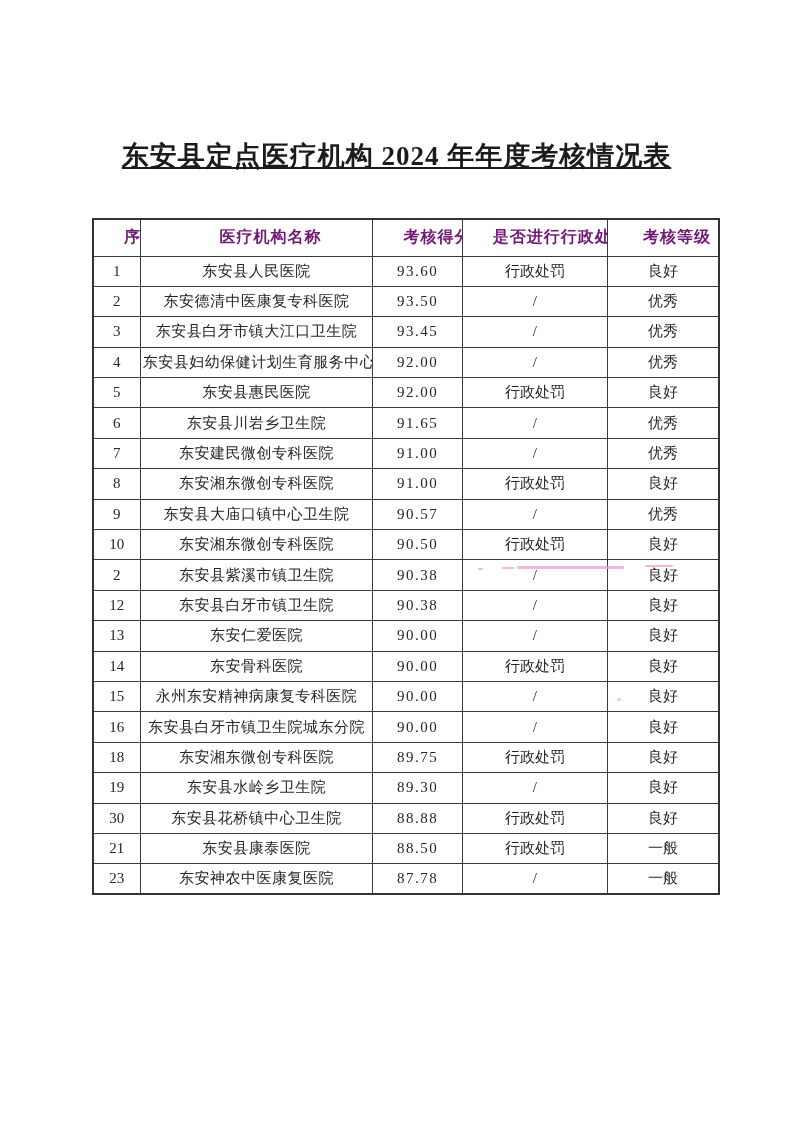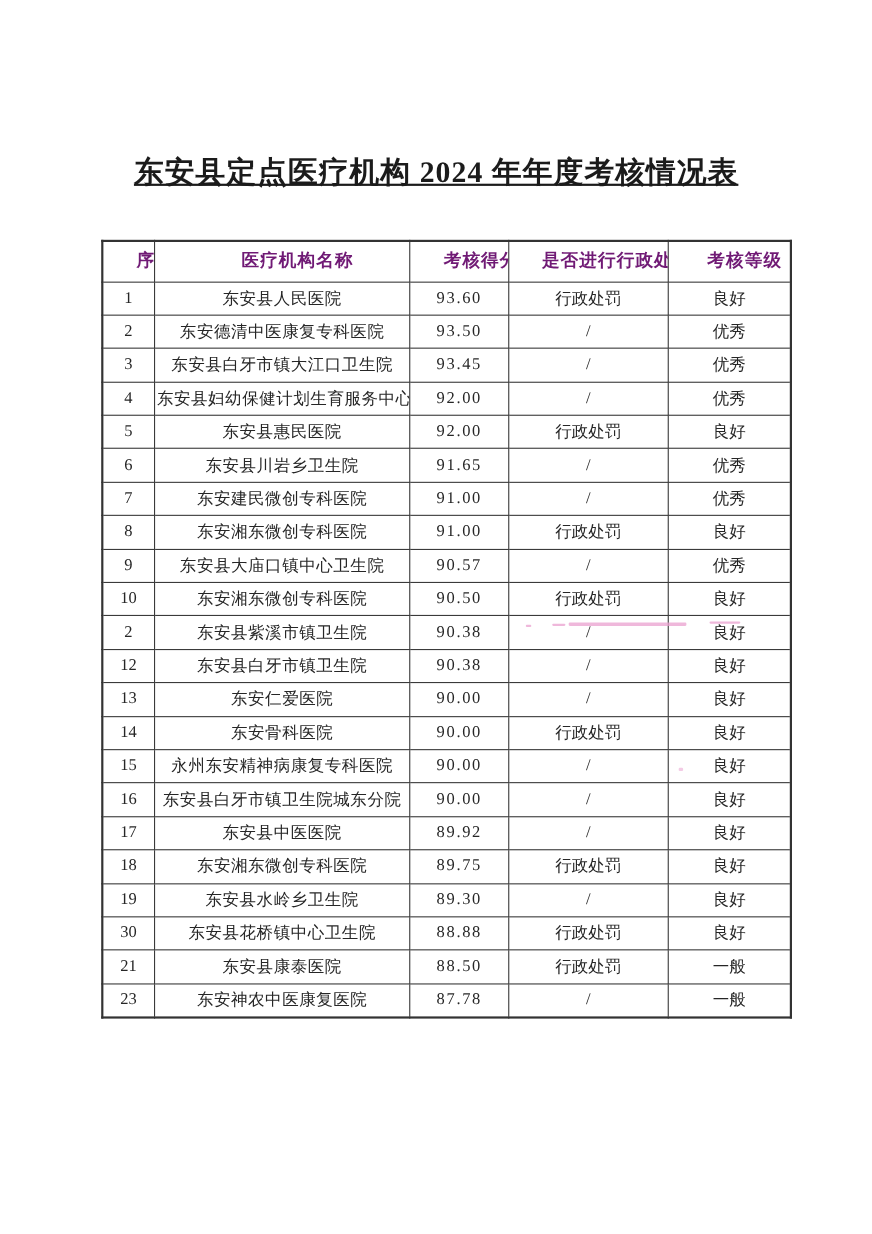--- a/index.html
+++ b/index.html
@@ -241,27 +241,20 @@
         </tr>
 
         <tr>
           <td class="cell-index">16</td>
           <td class="cell-name">东安县白牙市镇卫生院城东分院</td>
           <td class="cell-score">90.00</td>
           <td class="cell-penalty">/</td>
           <td class="cell-grade">良好</td>
         </tr>
 
-        <tr>
-          <td class="cell-index">17</td>
-          <td class="cell-name">东安县中医医院</td>
-          <td class="cell-score">89.92</td>
-          <td class="cell-penalty">/</td>
-          <td class="cell-grade">良好</td>
-        </tr>
 
         <tr>
           <td class="cell-index">18</td>
           <td class="cell-name">东安湘东微创专科医院</td>
           <td class="cell-score">89.75</td>
           <td class="cell-penalty">行政处罚</td>
           <td class="cell-grade">良好</td>
         </tr>
 
         <tr>

